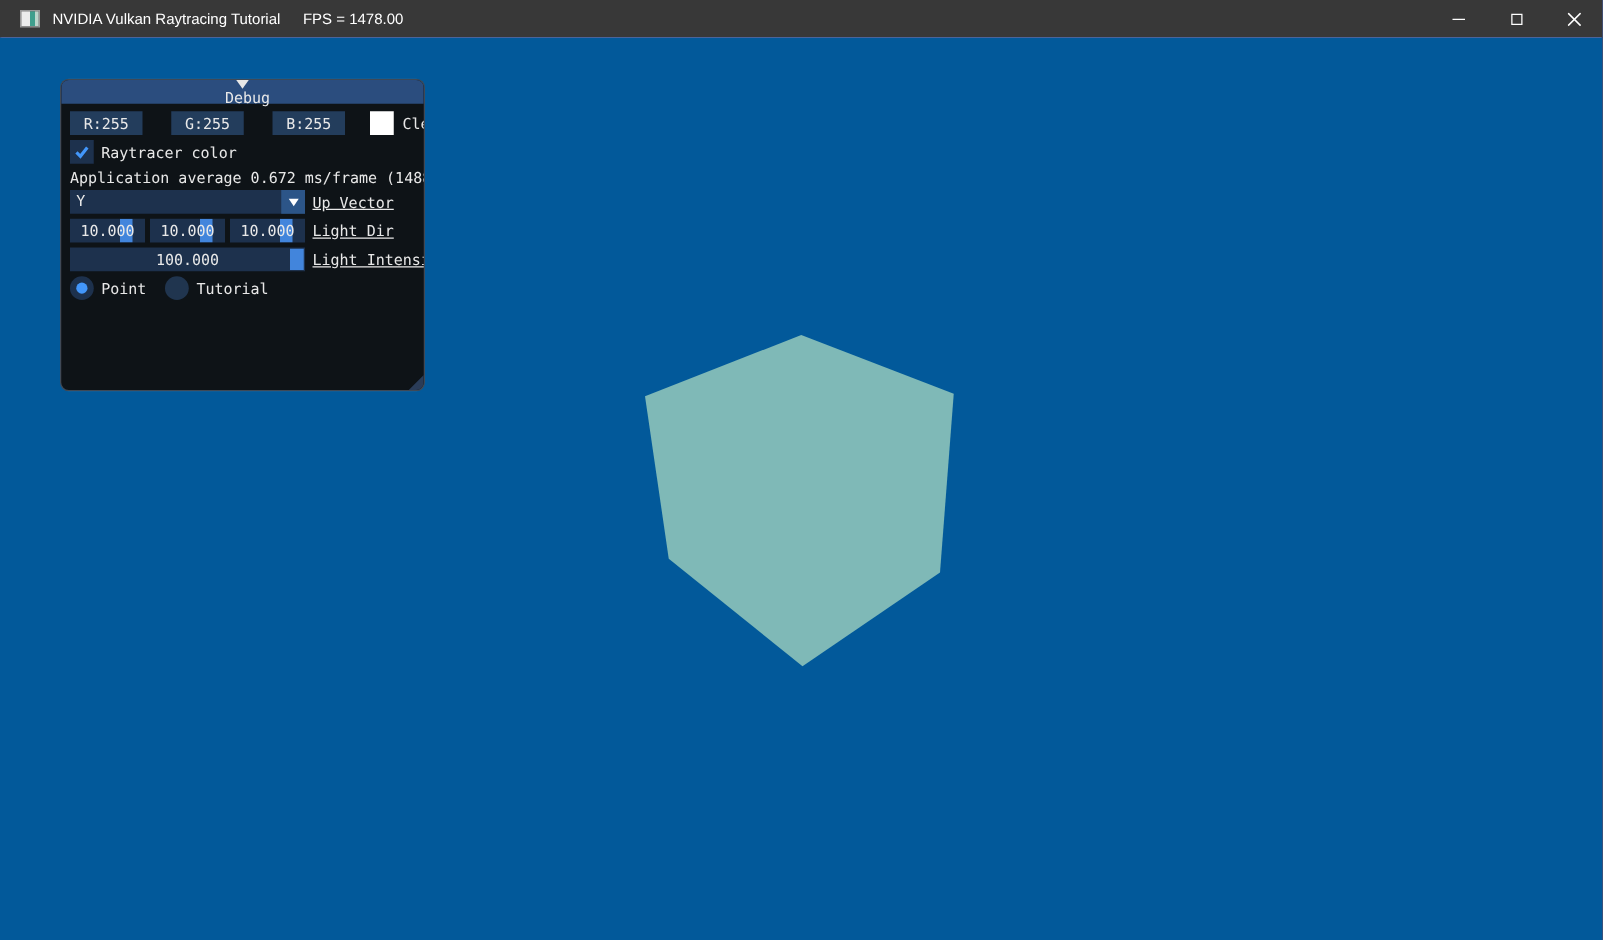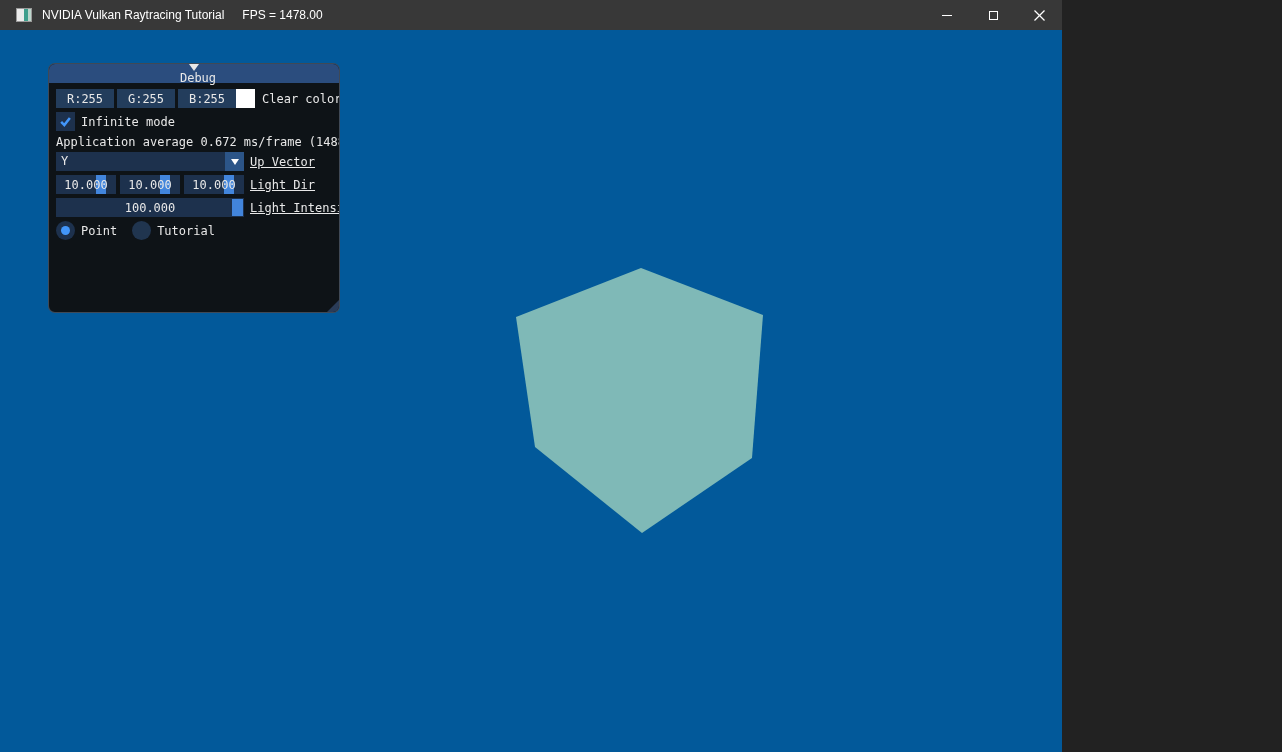--- a/index.html
+++ b/index.html
@@ -1,18 +1,18 @@
 <!DOCTYPE html>
 <html><head>
 <meta charset="utf-8">
 <style>
   * { margin:0; padding:0; box-sizing:border-box; }
   body { background:#222; }
   .window {
-    position:relative; width:1062px; height:752px; overflow:hidden;
+    position:relative; width:1282px; height:752px; overflow:hidden;
     background:#f0abfc; box-shadow: inset 0 0 0 1px rgba(0,0,0,0.35);
     font-family:"Liberation Sans", sans-serif;
   }
   
   .titlebar {
     position:absolute; top:0; left:0; width:100%; height:30px;
     background:#383838; color:#ffffff; display:flex; align-items:center;
     font-size:12px;
   }
   .app-icon {
@@ -51,21 +51,21 @@
   .row { position:absolute; left:7px; height:19px; display:flex; align-items:center; white-space:nowrap; }
   .row-buttons    { top:25px; }
   .row-checkbox   { top:48px; }
   .row-stats      { top:71px; height:13px; }
   .row-combo      { top:88px; }
   .row-lightdir   { top:111px; }
   .row-intensity  { top:134px;text-align:center; }
   .row-radios     { top:157px;text-align:center; }
   .imgui-btn {
     width:58px; height:19px; background:#233D5C; color:#E8E8E8;
-    display:flex; align-items:center; justify-content:center; margin-right:3px;
+    display:flex; align-items:center; justify-content:center; margin-right:23px;
   }
   .color-swatch { width:19px; height:19px; background:#FFFFFF; margin-left:-3px; margin-right:7px; }
   .imgui-checkbox {
     width:19px; height:19px; background:#1D314D; margin-right:6px;
     display:flex; align-items:center; justify-content:center;
   }
   .imgui-combo { position:relative; width:188px; height:19px; background:#1D314D; }
   .combo-value { position:absolute; left:5px; top:0; line-height:19px; }
   .combo-arrow-btn {
     position:absolute; right:0; top:0; width:19px; height:19px; background:#2C5588;
@@ -144,21 +144,21 @@
         <div class="color-swatch"></div>
         <span>Clear color</span>
       </div>
 
       <div class="row row-checkbox">
         <div class="imgui-checkbox">
           <svg width="15" height="15" viewBox="0 0 19 19">
             <polyline points="4,10 8,14 15,5" fill="none" stroke="#4296FA" stroke-width="3.2"></polyline>
           </svg>
         </div>
-        <span>Infinite mode</span>
+        <span>Raytracer color</span>
       </div>
 
       <div class="row row-stats">Application average 0.672 ms/frame (1488</div>
 
       <div class="row row-combo">
         <div class="imgui-combo">
           <span class="combo-value">Y</span>
           <div class="combo-arrow-btn">
             <div class="combo-arrow"></div>
           </div>

